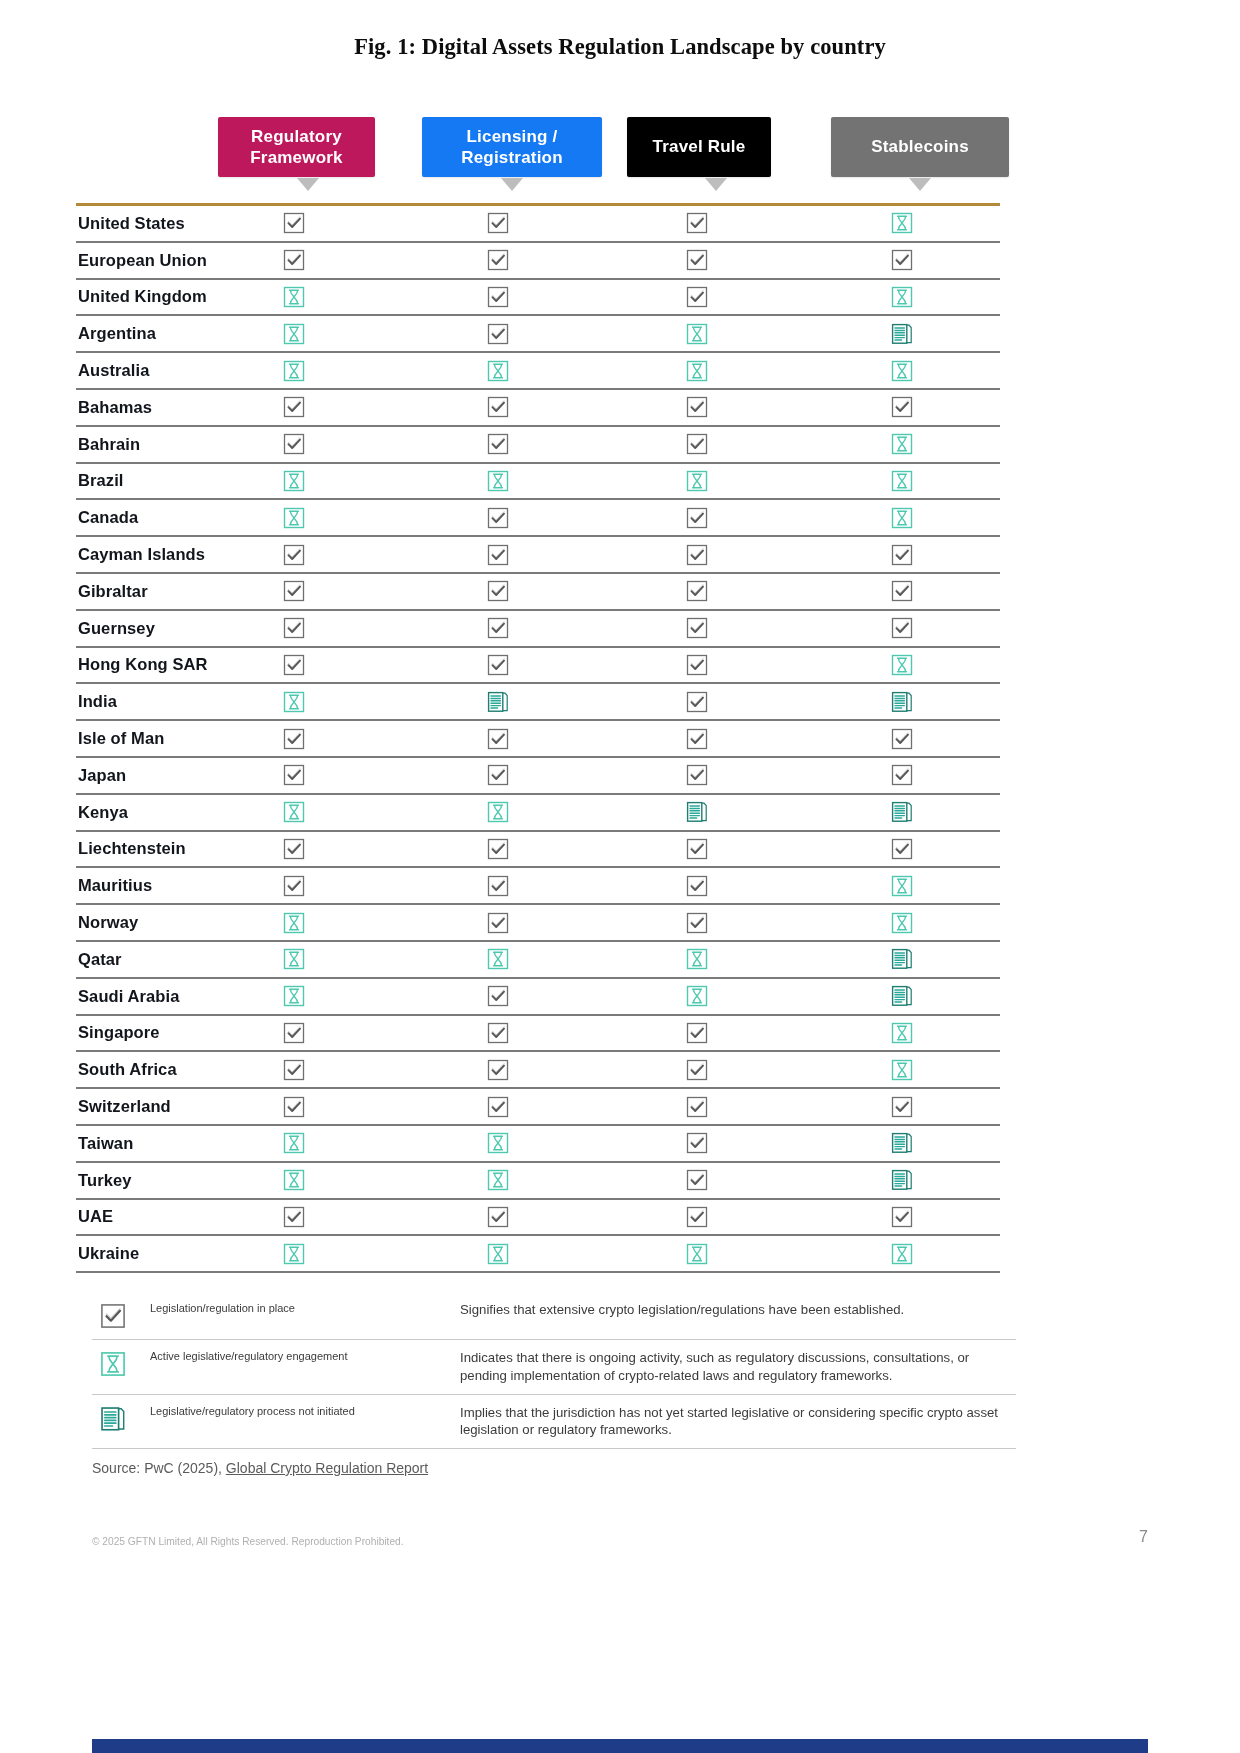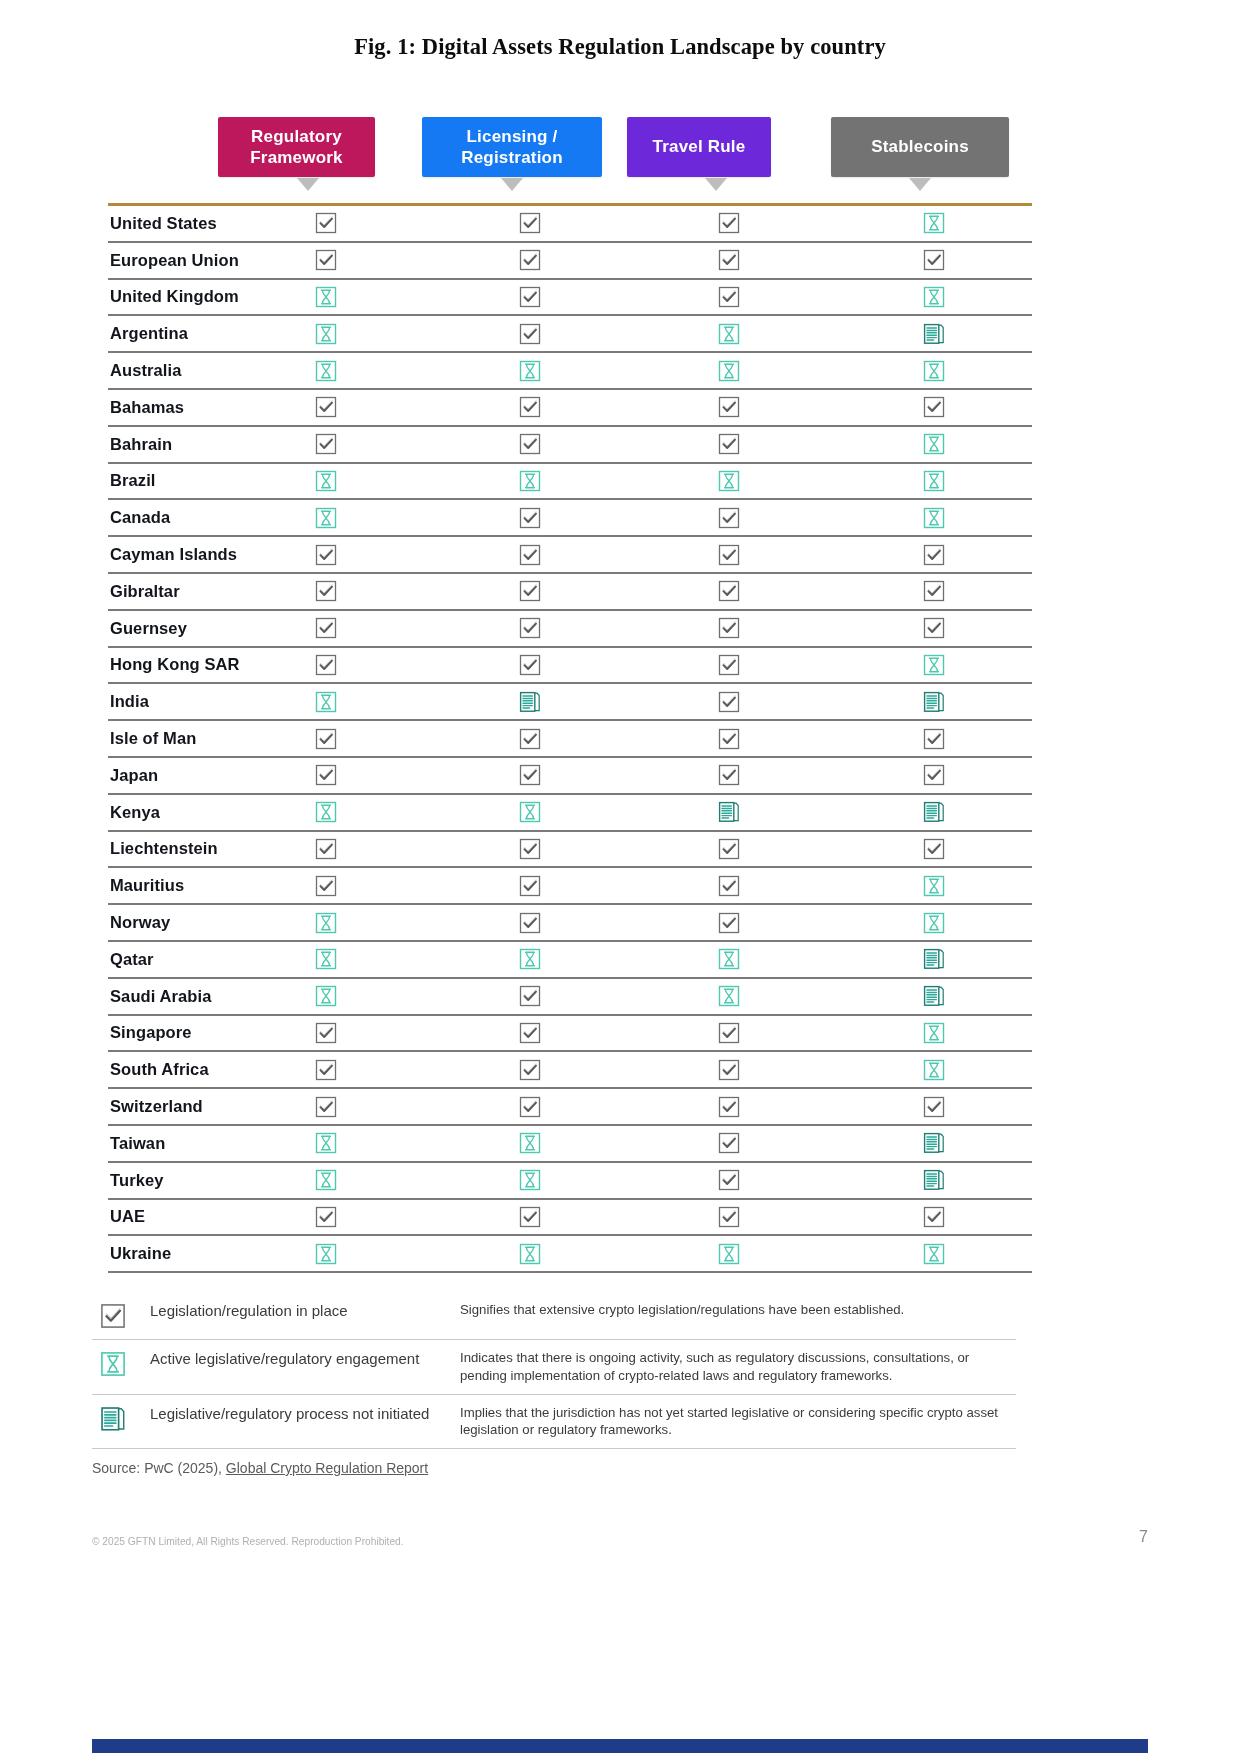--- a/index.html
+++ b/index.html
@@ -50,41 +50,41 @@
     color: #ffffff;
     font-weight: bold;
     font-size: 17px;
     line-height: 1.25;
     letter-spacing: 0.2px;
     box-shadow: 0 1px 2px rgba(0,0,0,0.10);
   }
   .chip .chip-text { display: block; padding: 0 6px; }
   .chip.c0 { left: 218px; width: 157px; background: #be185d; }
   .chip.c1 { left: 422px; width: 180px; background: #1479f2; }
-  .chip.c2 { left: 627px; width: 144px; background: #6d28d9; align-items: center; }
+  .chip.c2 { left: 627px; width: 144px; background: #000000; align-items: center; }
   .chip.c3 { left: 831px; width: 178px; background: #737373; }
 
   .pointer {
     position: absolute;
     top: 178px;
     width: 0; height: 0;
     border-left: 11px solid transparent;
     border-right: 11px solid transparent;
     border-top: 13px solid #bdbdbd;
   }
   .pointer.p0 { left: 297px; }
   .pointer.p1 { left: 501px; }
   .pointer.p2 { left: 705px; }
   .pointer.p3 { left: 909px; }
 
   
   .table-wrap {
     position: absolute;
     top: 203px;
-    left: 108px;
+    left: 76px;
     width: 924px;
   }
   .top-rule {
     height: 3px;
     background: #b5893a;
     width: 100%;
   }
   .trow {
     position: relative;
     height: 36.8px;
@@ -135,21 +135,21 @@
   .lrow:last-child { border-bottom: 1px solid #c9c9c9; }
   .lic {
     width: 42px;
     flex: 0 0 42px;
     display: flex;
     justify-content: center;
     padding-top: 1px;
   }
   .llabel {
     flex: 0 0 322px;
-    font-size: 15px;
+    font-size: 11px;
     color: #3b3b3b;
     line-height: 1.35;
     padding-left: 16px;
   }
   .ldesc {
     flex: 1;
     font-size: 13.2px;
     color: #3b3b3b;
     line-height: 1.35;
     padding-left: 4px;

